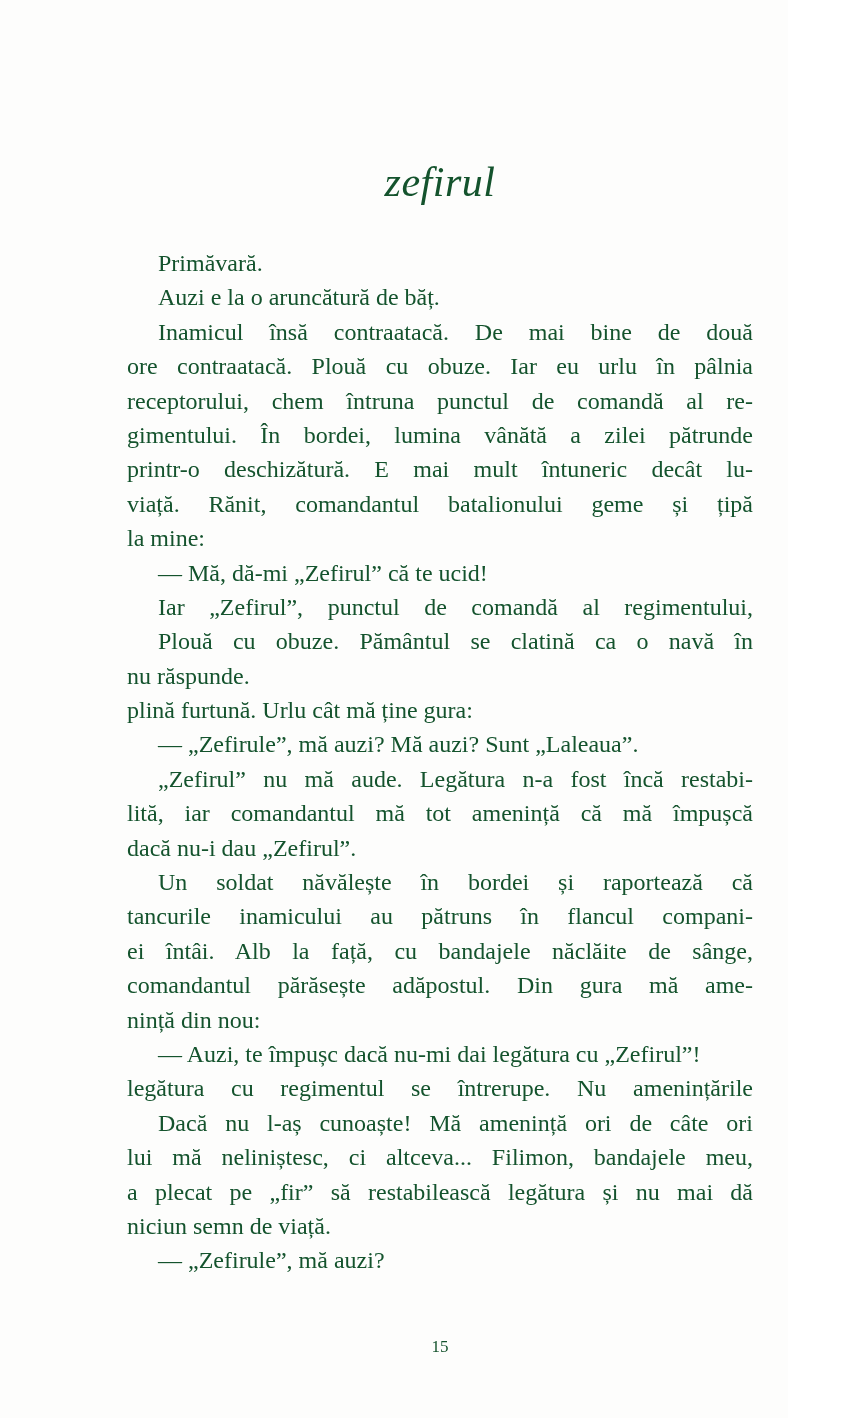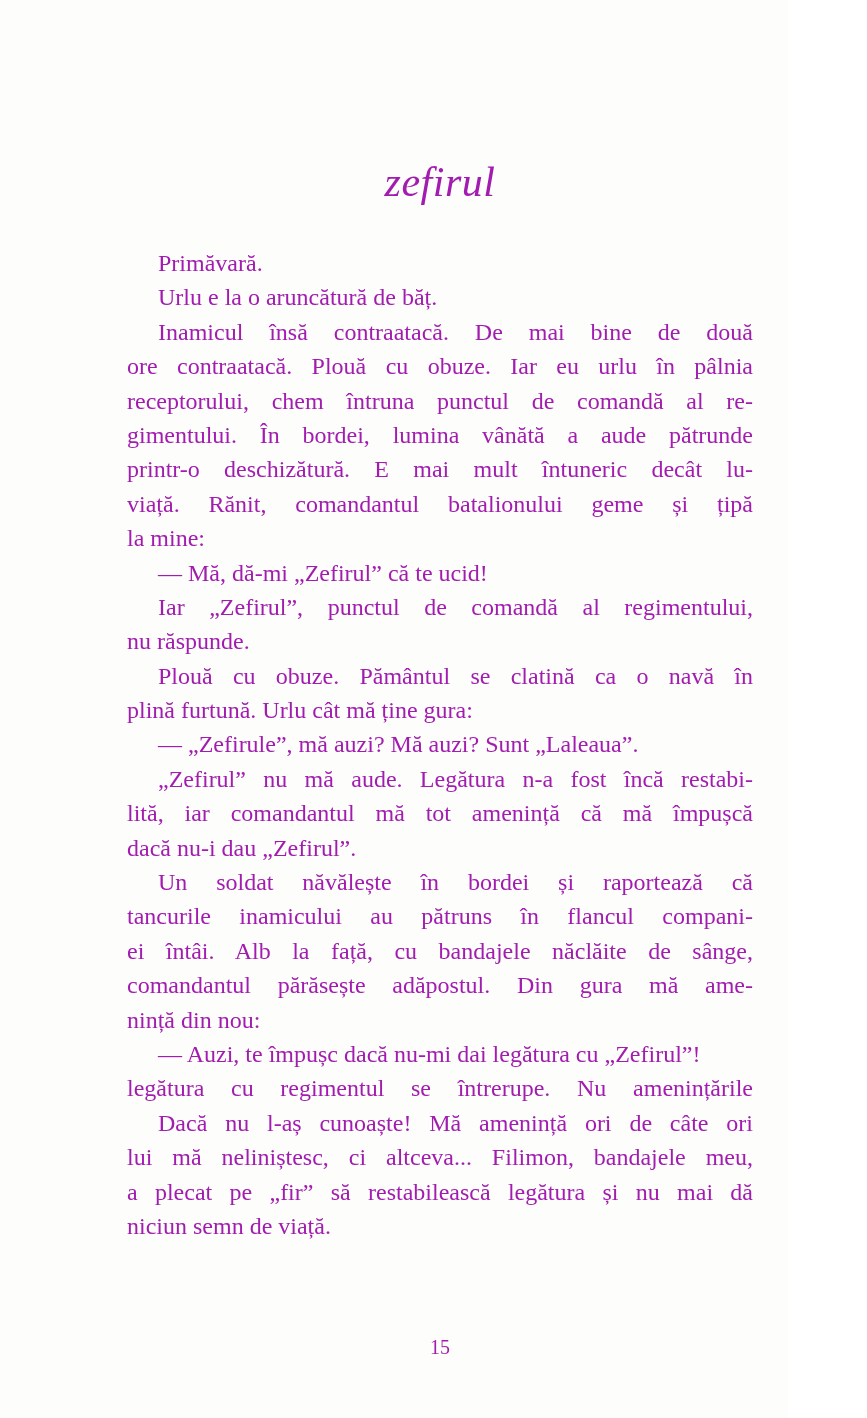--- a/index.html
+++ b/index.html
@@ -5,21 +5,21 @@
   html, body {
     margin: 0;
     padding: 0;
   }
   .page {
     position: relative;
     width: 788px;
     height: 1418px;
     background: #fdfdfc;
     font-family: "Liberation Serif", "DejaVu Serif", serif;
-    color: #a21caf;
+    color: #14532d;
     overflow: hidden;
   }
   .chapter-title {
     position: absolute;
     left: 127px;
     top: 158px;
     width: 626px;
     text-align: center;
     font-style: italic;
     font-size: 42px;
@@ -47,58 +47,59 @@
   }
   .ln.in {
     text-indent: 31px;
   }
   .page-number {
     position: absolute;
     left: 127px;
     top: 1333px;
     width: 626px;
     text-align: center;
-    font-size: 20px;
+    font-size: 17px;
     line-height: 28px;
   }
 </style>
 </head>
 <body>
 
 <div class="page">
 
   <div class="chapter-title">zefirul</div>
 
   <div class="body-text">
     <div class="ln in">Primăvară.</div>
-    <div class="ln in">Urlu e la o aruncătură de băț.</div>
+    <div class="ln in">Auzi e la o aruncătură de băț.</div>
     <div class="ln in jst">Inamicul însă contraatacă. De mai bine de două</div>
     <div class="ln jst">ore contraatacă. Plouă cu obuze. Iar eu urlu în pâlnia</div>
     <div class="ln jst">receptorului, chem întruna punctul de comandă al re-</div>
-    <div class="ln jst">gimentului. În bordei, lumina vânătă a aude pătrunde</div>
+    <div class="ln jst">gimentului. În bordei, lumina vânătă a zilei pătrunde</div>
     <div class="ln jst">printr-o deschizătură. E mai mult întuneric decât lu-</div>
     <div class="ln jst">viață. Rănit, comandantul batalionului geme și țipă</div>
     <div class="ln">la mine:</div>
     <div class="ln in">— Mă, dă-mi „Zefirul” că te ucid!</div>
     <div class="ln in jst">Iar „Zefirul”, punctul de comandă al regimentului,</div>
+    <div class="ln in jst">Plouă cu obuze. Pământul se clatină ca o navă în</div>
     <div class="ln">nu răspunde.</div>
-    <div class="ln in jst">Plouă cu obuze. Pământul se clatină ca o navă în</div>
     <div class="ln">plină furtună. Urlu cât mă ține gura:</div>
     <div class="ln in">— „Zefirule”, mă auzi? Mă auzi? Sunt „Laleaua”.</div>
     <div class="ln in jst">„Zefirul” nu mă aude. Legătura n-a fost încă restabi-</div>
     <div class="ln jst">lită, iar comandantul mă tot amenință că mă împușcă</div>
     <div class="ln">dacă nu-i dau „Zefirul”.</div>
     <div class="ln in jst">Un soldat năvălește în bordei și raportează că</div>
     <div class="ln jst">tancurile inamicului au pătruns în flancul compani-</div>
     <div class="ln jst">ei întâi. Alb la față, cu bandajele năclăite de sânge,</div>
     <div class="ln jst">comandantul părăsește adăpostul. Din gura mă ame-</div>
     <div class="ln">nință din nou:</div>
     <div class="ln in">— Auzi, te împușc dacă nu-mi dai legătura cu „Zefirul”!</div>
     <div class="ln jst">legătura cu regimentul se întrerupe. Nu amenințările</div>
     <div class="ln in jst">Dacă nu l-aș cunoaște! Mă amenință ori de câte ori</div>
     <div class="ln jst">lui mă neliniștesc, ci altceva... Filimon, bandajele meu,</div>
     <div class="ln jst">a plecat pe „fir” să restabilească legătura și nu mai dă</div>
     <div class="ln">niciun semn de viață.</div>
+    <div class="ln in">— „Zefirule”, mă auzi?</div>
   </div>
 
   <div class="page-number">15</div>
 
 </div>
 
 </body></html>

